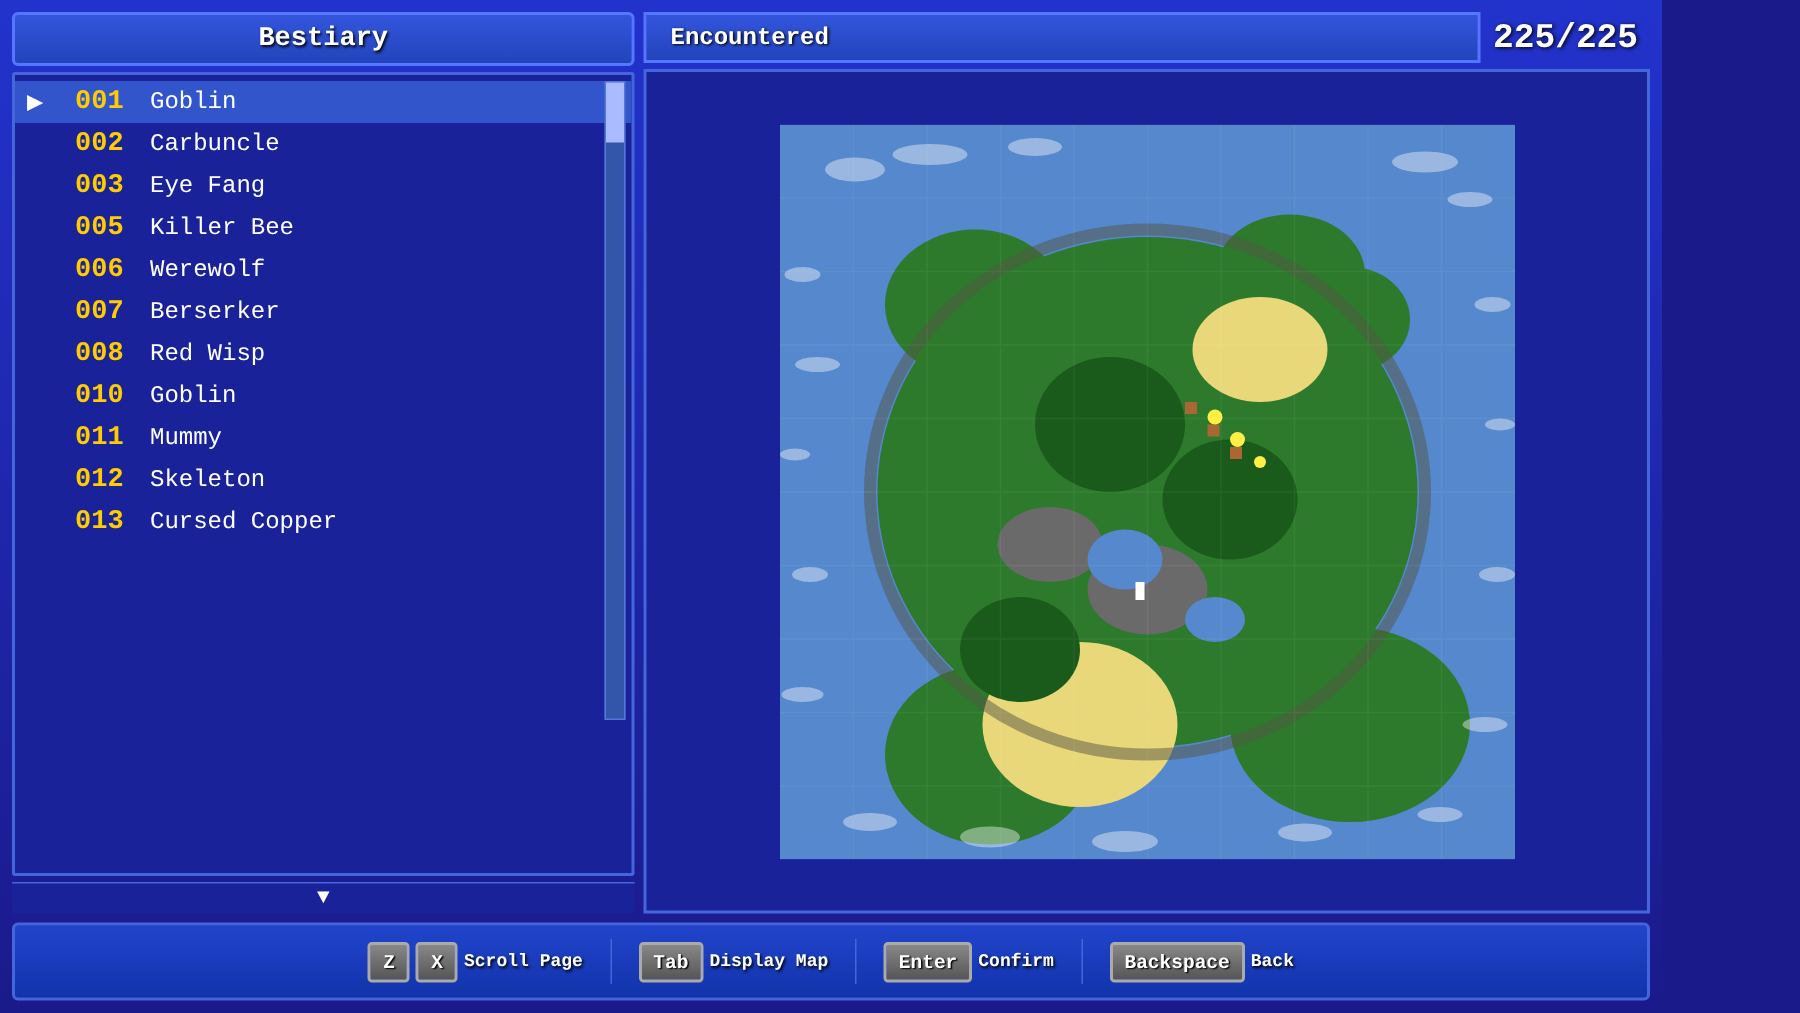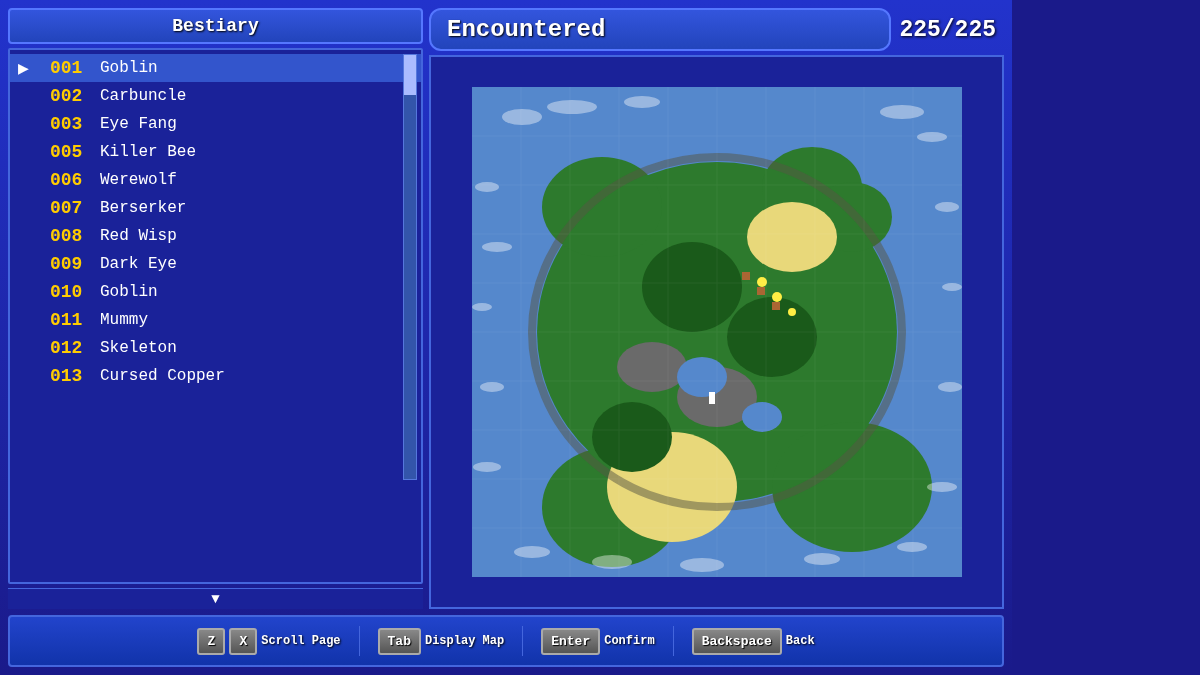--- a/index.html
+++ b/index.html
@@ -6,21 +6,21 @@
     body {
       width: 1200px;
       height: 675px;
       background: #1a1a8a;
       font-family: 'Courier New', monospace;
       overflow: hidden;
       position: relative;
     }
 
     .main-container {
-      width: 1012px;
+      width: 1108px;
       height: 675px;
       background: linear-gradient(180deg, #2233cc 0%, #1a1a8a 100%);
       display: flex;
       flex-direction: column;
       padding: 8px;
       gap: 6px;
     }
 
     
     .top-section {
@@ -136,24 +136,24 @@
 
     .right-header {
       display: flex;
       justify-content: space-between;
       align-items: center;
     }
 
     .encountered-label {
       background: linear-gradient(180deg, #3355dd 0%, #2244bb 100%);
       border: 2px solid #5577ff;
-      border-radius: 12px;
+      border-radius: 0;
       padding: 6px 16px;
       color: white;
-      font-size: 24px;
+      font-size: 16px;
       font-weight: bold;
       text-shadow: 1px 1px 2px #000;
       flex: 1;
     }
 
     .count-display {
       color: white;
       font-size: 23px;
       font-weight: bold;
       padding: 4px 8px;
@@ -262,24 +262,20 @@
               <span class="number">006</span>
               <span class="name">Werewolf</span>
             </div>
             <div class="list-item">
               <span class="number">007</span>
               <span class="name">Berserker</span>
             </div>
             <div class="list-item">
               <span class="number">008</span>
               <span class="name">Red Wisp</span>
-            </div>
-            <div class="list-item">
-              <span class="number">009</span>
-              <span class="name">Dark Eye</span>
             </div>
             <div class="list-item">
               <span class="number">010</span>
               <span class="name">Goblin</span>
             </div>
             <div class="list-item">
               <span class="number">011</span>
               <span class="name">Mummy</span>
             </div>
             <div class="list-item">

